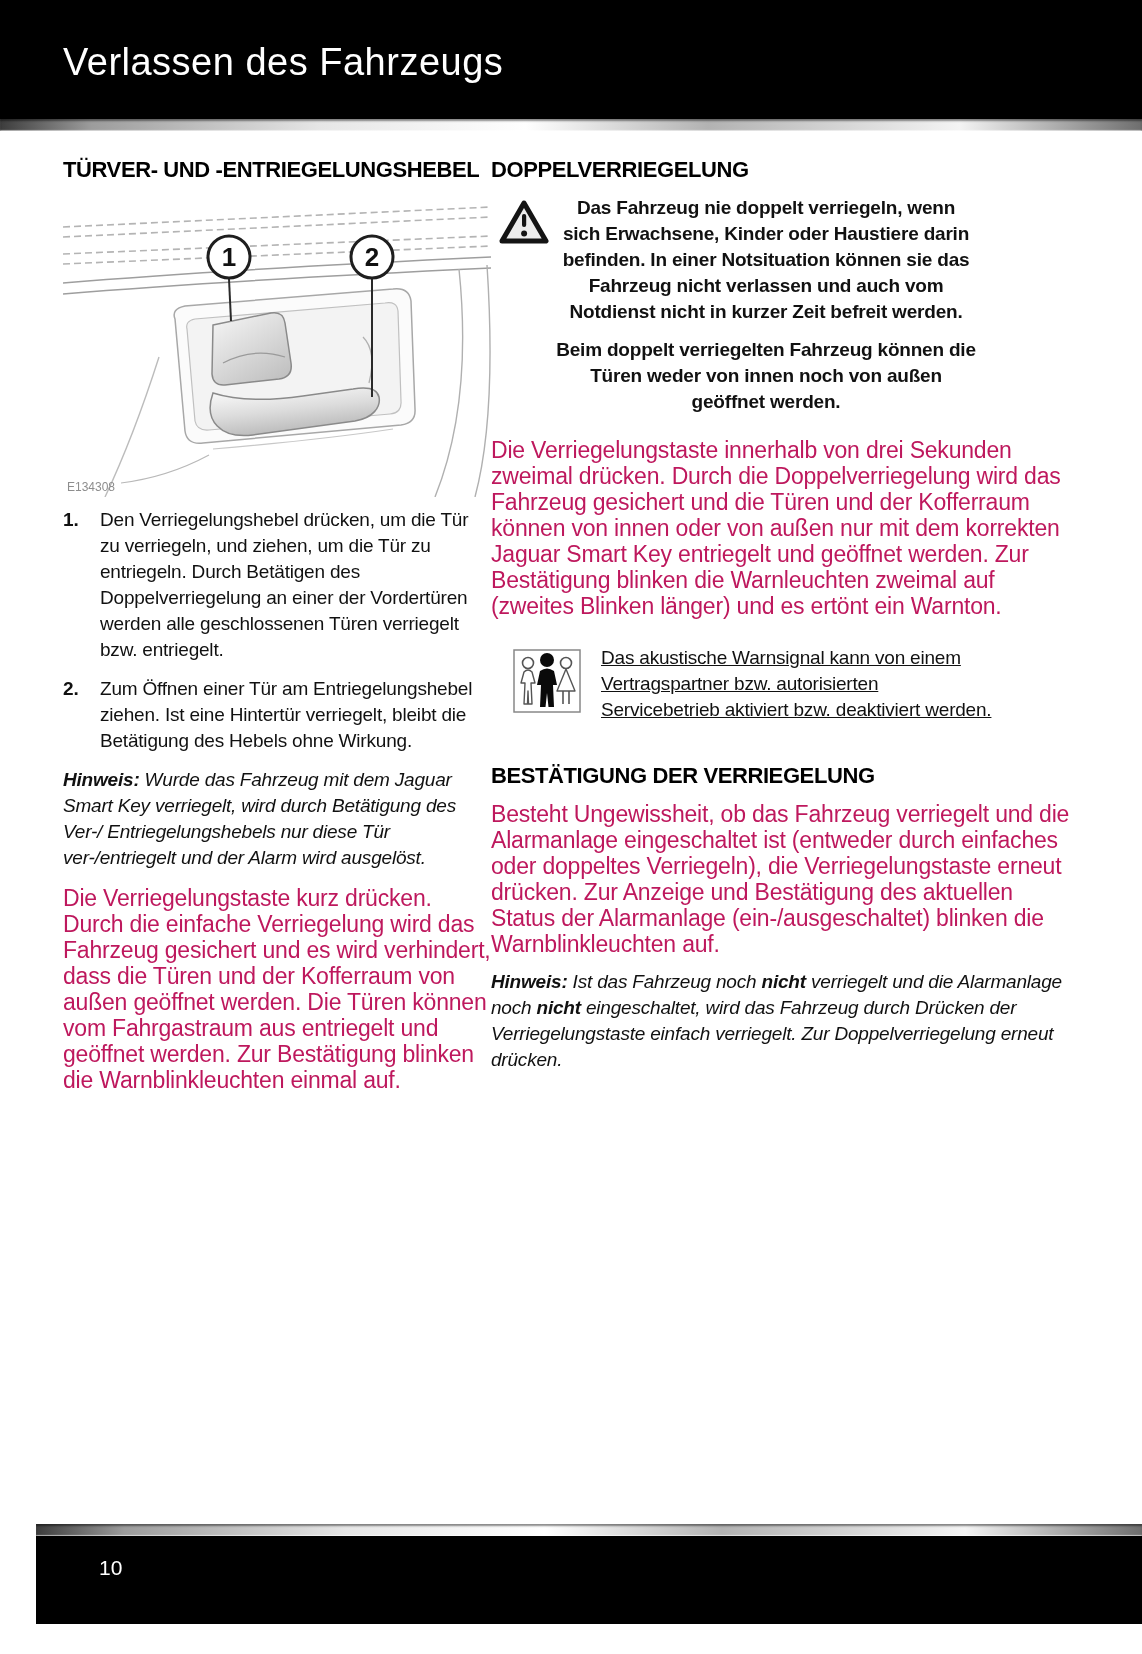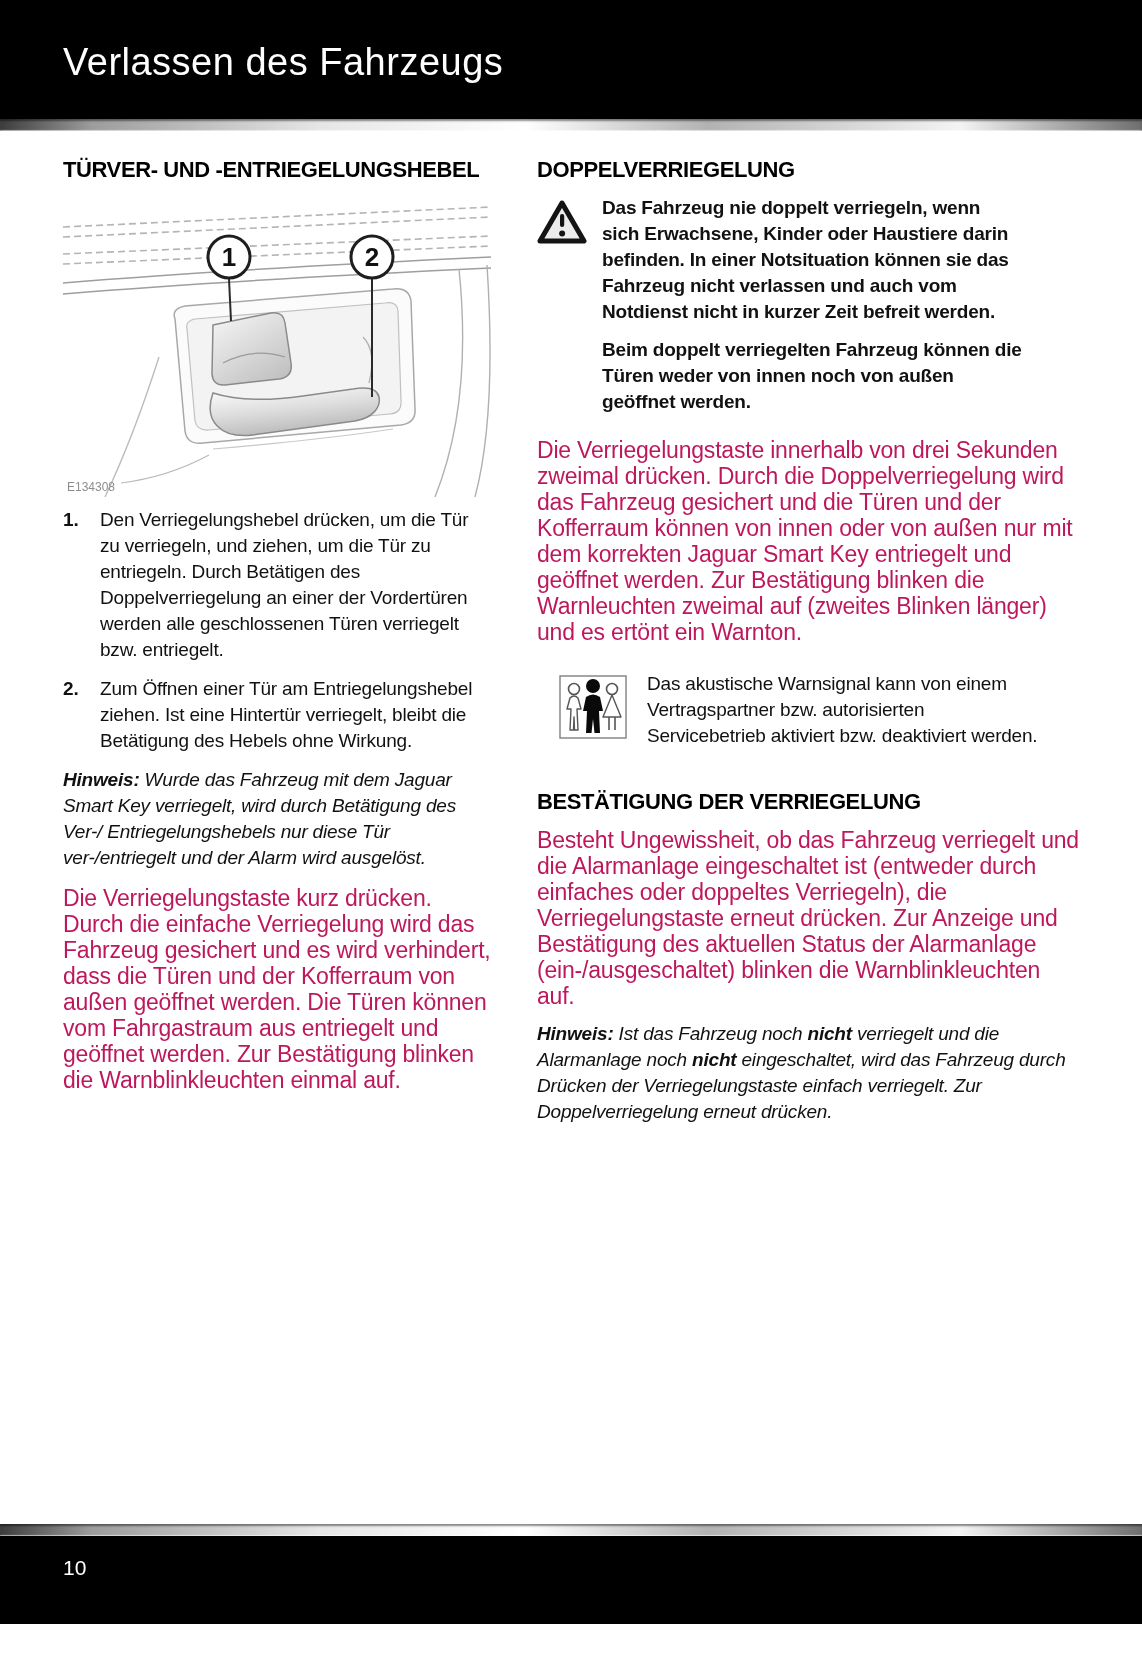--- a/index.html
+++ b/index.html
@@ -34,37 +34,37 @@
     height: 12px;
     background: linear-gradient(90deg,
       #3c3c3c 0%, #9c9c9c 8%, #e6e6e6 28%, #ffffff 46%,
       #b2b2b2 62%, #f4f4f4 84%, #6e6e6e 100%);
     box-shadow: inset 0 2px 2px rgba(0,0,0,0.45), inset 0 -1px 1px rgba(255,255,255,0.6);
   }
   .page-footer {
     position: absolute;
     left: 0; right: 0; bottom: 0;
     height: 100px;
+    padding-left: 36px;
   }
   .page-footer .metal-strip { height: 12px; }
   .page-footer .footer-bar {
     height: 88px;
     background: #000;
   }
   .page-footer .page-number {
     display: inline-block;
     margin: 20px 0 0 63px;
     color: #fff;
     font-size: 21px;
   }
 
   
   .content {
     display: flex;
-    gap: 46px;
     padding: 26px 62px 0 63px;
   }
   .col-left  { flex: 0 0 428px; }
   .col-right { flex: 1 1 auto; }
 
   h2.section-heading {
     font-size: 22px;
     font-weight: 700;
     letter-spacing: -0.4px;
     color: #000;
@@ -107,35 +107,37 @@
     letter-spacing: -0.2px;
     margin-bottom: 14px;
   }
   p.note .note-label { font-weight: 700; }
   p.note .note-bold  { font-weight: 700; }
 
   
   .warning-block {
     display: flex;
     margin: 4px 0 10px 0;
+    text-align: center;
   }
   .warning-icon-cell { flex: 0 0 65px; padding-top: 4px; }
   .warning-texts { flex: 1; max-width: 420px; }
   .warning-texts p {
     font-size: 19px;
     line-height: 26px;
     font-weight: 700;
     letter-spacing: -0.2px;
     margin-bottom: 12px;
   }
 
   
   .service-block {
     display: flex;
     margin: 26px 0 8px 0;
+    text-decoration: underline;
   }
   .service-icon-cell { flex: 0 0 110px; padding: 4px 0 0 22px; }
   .service-text {
     flex: 1;
     max-width: 400px;
     font-size: 19px;
     line-height: 26px;
     letter-spacing: -0.2px;
   }
 

